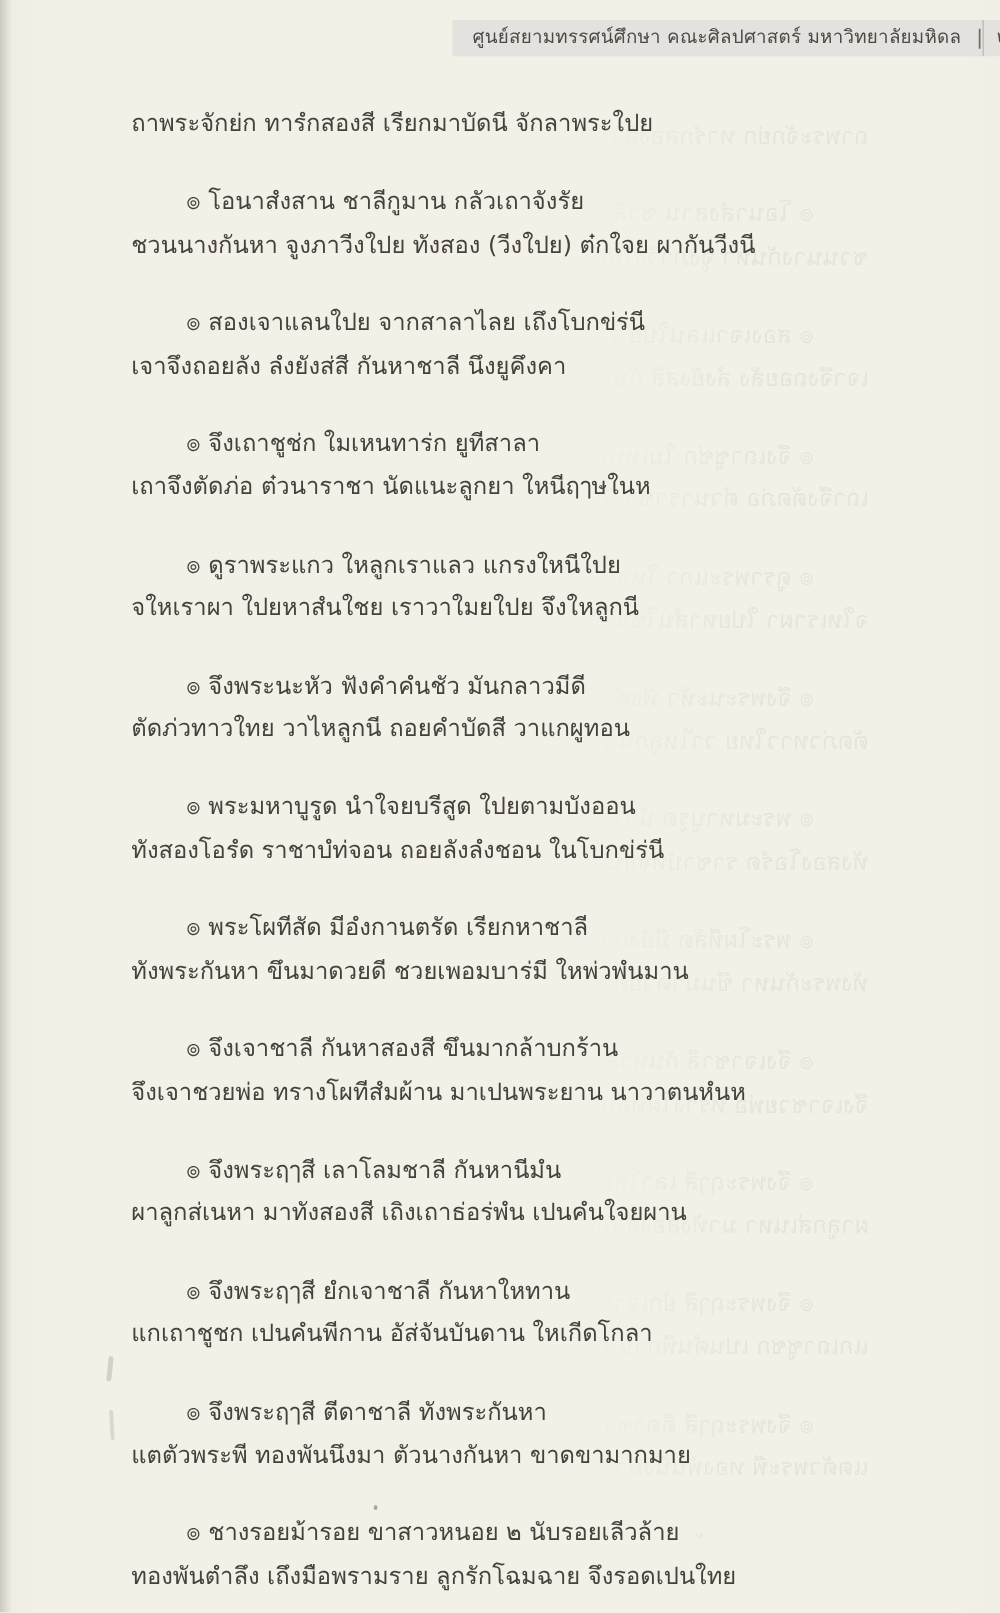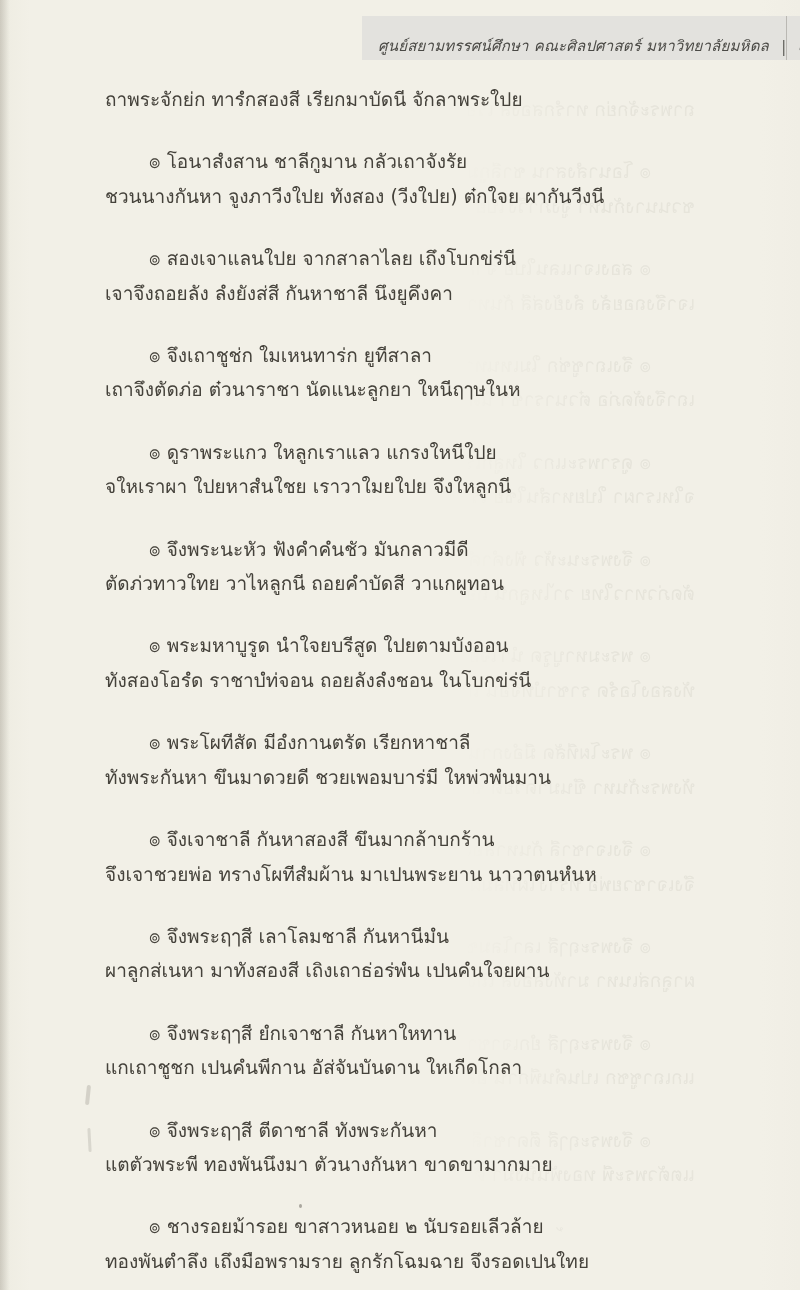--- a/index.html
+++ b/index.html
@@ -25,29 +25,28 @@
     width: 10px;
     background: linear-gradient(90deg, rgba(90,85,70,0.18), rgba(90,85,70,0));
     pointer-events: none;
   }
   
   .header-bar {
     position: absolute;
     left: 362px;
     right: 0;
     top: 16px;
-    height: 44px;
+    height: 29px;
     background: #e3e2de;
     color: #4b4a46;
     font-size: 15px;
     line-height: 27px;
     display: flex;
-    align-items: flex-end;
+    align-items: flex-start;
     white-space: nowrap;
-    font-style: italic;
   }
   .header-bar .inst { margin-left: 16px; letter-spacing: 0.2px; }
   .header-bar .divider { margin-left: 12px; color: #6b6a66; font-size: 16px; }
   .header-bar .pageno { margin-left: 11px; }
   .header-rule {
     position: absolute;
     right: 13px;
     top: 0;
     bottom: 0;
     width: 1px;

